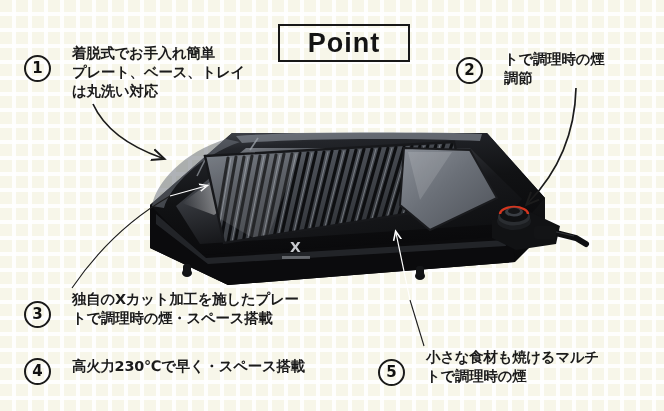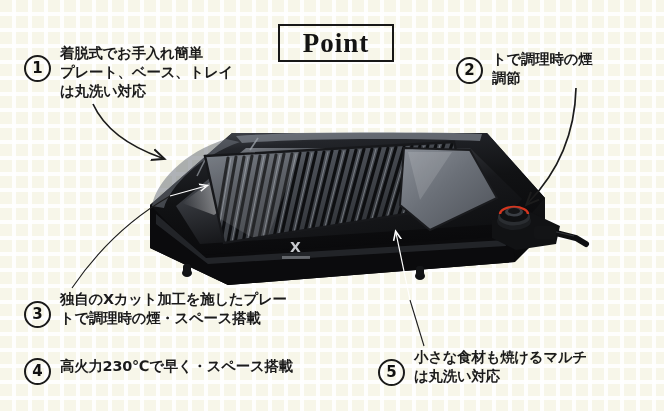--- a/index.html
+++ b/index.html
@@ -10,42 +10,42 @@
     background-color:#f7f6e9;
     background-image:
       repeating-linear-gradient(to right, rgba(255,255,255,0) 0px, rgba(255,255,255,0) 12px, rgba(255,255,255,0.92) 12px, rgba(255,255,255,0.92) 16px),
       repeating-linear-gradient(to bottom, rgba(255,255,255,0) 0px, rgba(255,255,255,0) 12px, rgba(255,255,255,0.92) 12px, rgba(255,255,255,0.92) 16px);
     color:#1c1c1c;
   }
 
   
   .point-title {
     position:absolute; left:278px; top:24px;
-    width:116px; height:38px;
+    width:132px; height:38px;
     border:2px solid #171717;
     display:flex; align-items:center; justify-content:center;
-    font-family:Liberation Serif, serif;
+    font-family:Liberation Sans, sans-serif;
     font-size:27px; font-weight:700; letter-spacing:1px;
     color:#141414; background:transparent;
     z-index:6;
   }
 
   
   .callout { position:absolute; display:flex; align-items:flex-start; z-index:7; }
   .num {
     flex:0 0 auto;
     width:27px; height:27px; border-radius:50%;
     border:2.2px solid #1a1a1a;
     display:flex; align-items:center; justify-content:center;
     font-family:"DejaVu Sans","Liberation Sans",sans-serif;
     font-size:15px; font-weight:700; color:#111;
     line-height:1; background:transparent;
   }
   .ctext {
-    margin-left:9px;
+    margin-left:21px;
     font-size:14.4px; font-weight:700; line-height:1.33;
     color:#1b1b1b; white-space:pre-line;
     letter-spacing:-0.2px;
   }
 
   #callout-1 { left:24px; top:44px; }
   #callout-2 { left:456px; top:50px; }
   #callout-3 { left:24px; top:290px; }
   #callout-4 { left:24px; top:357px; }
   #callout-5 { left:378px; top:348px; }
@@ -257,14 +257,14 @@
 </div>
 
 <div class="callout" id="callout-4">
   <div class="num">4</div>
   <div class="ctext">高火力230℃で早く・スペース搭載</div>
 </div>
 
 <div class="callout" id="callout-5">
   <div class="num">5</div>
   <div class="ctext">小さな食材も焼けるマルチ
-は丸洗い対応</div>
+トで調理時の煙</div>
 </div>
 
 </body></html>

